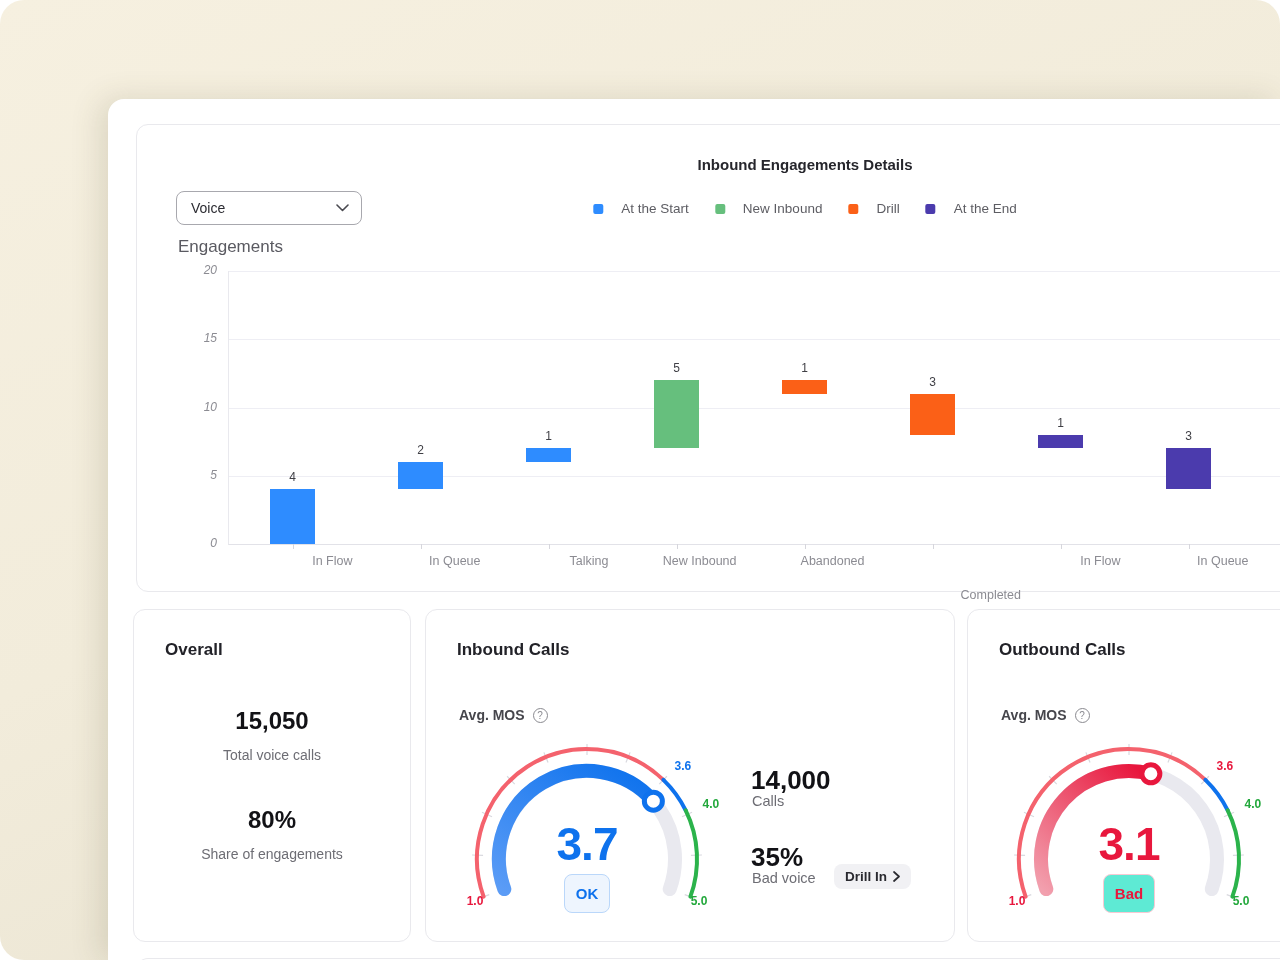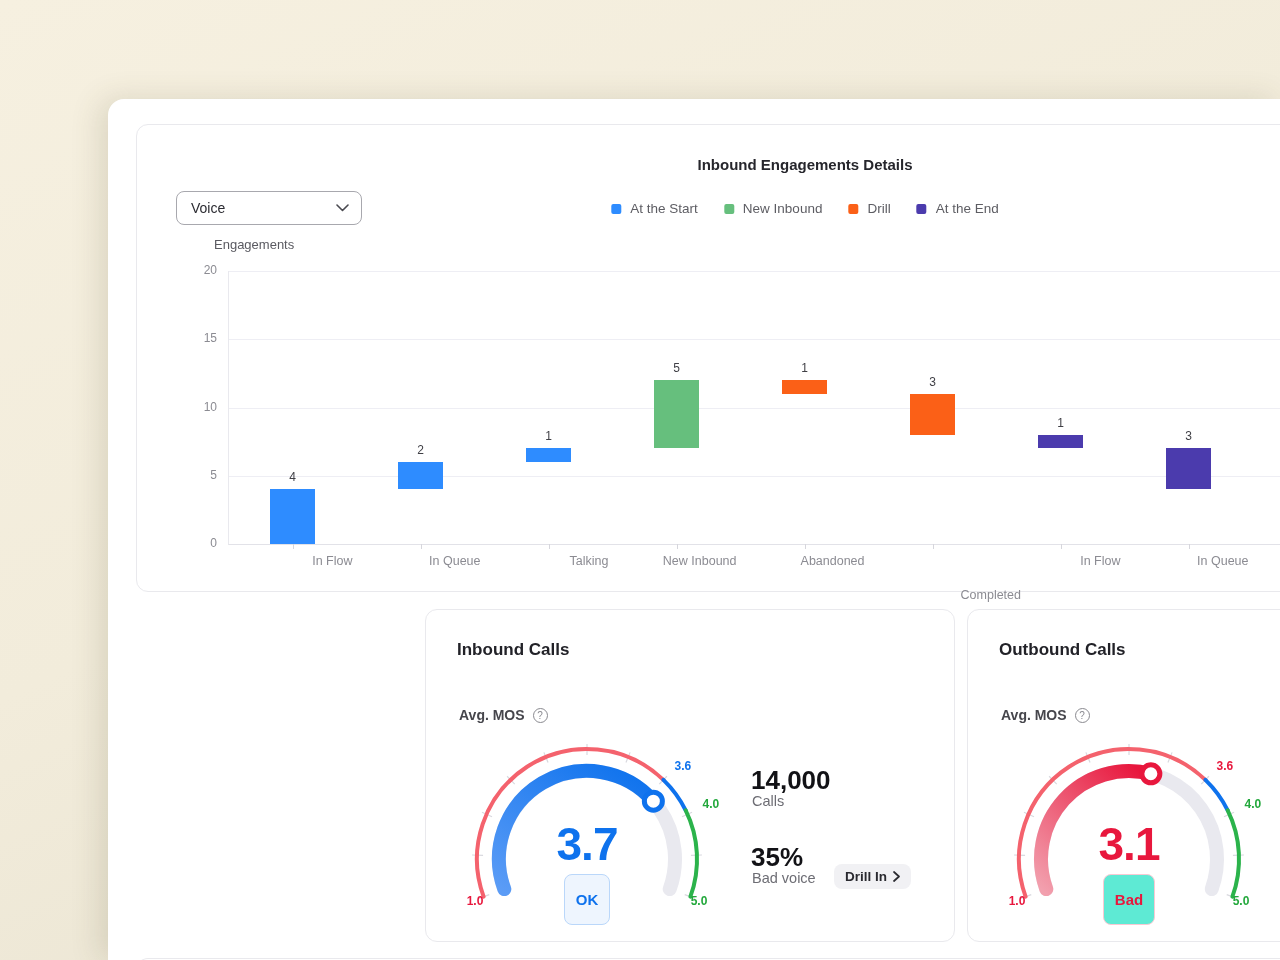--- a/index.html
+++ b/index.html
@@ -1,39 +1,39 @@
 <!DOCTYPE html>
 <html><head>
 <meta charset="utf-8">
 <style>
   html,body{margin:0;padding:0;width:1280px;height:960px;overflow:hidden;
     font-family:"Liberation Sans",sans-serif;}
   .stage{position:absolute;inset:0;
-    background:linear-gradient(155deg,#f6f0e0 0%,#f2ecdb 45%,#e6e0ce 100%);}
+    background:linear-gradient(155deg,#f6f0e0 0%,#f2ecdb 45%,#e6e0ce 100%);border-radius:24px;}
   .window{position:absolute;left:108px;top:99px;width:1172px;height:861px;
     background:#ffffff;border-radius:16px 0 0 0;
     box-shadow:-8px 0 30px rgba(90,78,45,.16);}
   .panel{position:absolute;background:#ffffff;border:1px solid #e9e9ed;border-radius:12px;box-sizing:border-box;}
   
   .chart-card{left:28px;top:25px;width:1190px;height:468px;}
   .chart-title{position:absolute;left:668px;top:31px;transform:translateX(-50%);
     font-size:15px;font-weight:700;color:#26262c;white-space:nowrap;}
   .dropdown{position:absolute;left:39px;top:66px;width:186px;height:34px;
     border:1px solid #a8a8ae;border-radius:8px;background:#fff;box-sizing:border-box;
     display:flex;align-items:center;justify-content:space-between;
     padding:0 12px 0 14px;cursor:pointer;}
   .dropdown .val{font-size:14px;color:#2c2c32;text-align:center;}
   .legend{position:absolute;left:668px;top:76px;transform:translateX(-50%);
     display:flex;gap:26px;white-space:nowrap;}
-  .legend-item{display:flex;align-items:center;gap:9px;cursor:pointer;}
+  .legend-item{display:flex;align-items:center;gap:18px;cursor:pointer;}
   .legend-item .sw{width:10px;height:10px;border-radius:2px;flex:none;}
   .legend-item .lt{font-size:13.5px;color:#5d5d63;}
-  .y-axis-label{position:absolute;left:41px;top:112px;font-size:13px;color:#5a5a61;margin-left:36px;}
+  .y-axis-label{position:absolute;left:41px;top:112px;font-size:17px;color:#5a5a61;}
   .ytick{position:absolute;left:40px;width:40px;text-align:right;
-    font-size:12px;color:#8b8b92;}
+    font-size:12px;color:#8b8b92;font-style:italic;}
   .plot{position:absolute;left:91px;top:146px;width:1099px;height:273px;
     border-left:1px solid #e9e9ee;border-bottom:1px solid #e2e2e8;box-sizing:content-box;}
   .gridline{position:absolute;left:0;width:100%;height:1px;background:#eeeef4;}
   .wbar{position:absolute;border-radius:0;}
   .wval{position:absolute;text-align:center;font-size:12px;color:#3f3f45;}
   .xtick{position:absolute;width:1px;height:5px;top:273px;background:#d6d6dc;}
   .xlabel{position:absolute;top:283px;width:120px;text-align:right;
     font-size:12.5px;color:#8b8b92;}
   
   .card-title{position:absolute;left:31px;top:30px;font-size:17px;font-weight:700;color:#222228;}
@@ -46,21 +46,21 @@
   .mos-row{position:absolute;left:33px;top:97px;display:flex;align-items:center;gap:8px;}
   .mos-label{font-size:14px;font-weight:700;color:#46464c;}
   .info-icon{width:15px;height:15px;border:1.3px solid #8a8a90;border-radius:50%;
     display:flex;align-items:center;justify-content:center;
     font-size:10px;color:#8a8a90;box-sizing:border-box;cursor:pointer;}
   .gauge-svg{position:absolute;left:20px;top:130px;}
   .gauge-value{position:absolute;left:61px;top:207px;width:200px;text-align:center;
     font-size:46px;font-weight:700;letter-spacing:-1px;}
   .gauge-badge-wrap{position:absolute;left:91px;top:264px;width:140px;text-align:center;}
   .gauge-badge{display:inline-block;font-size:15px;font-weight:700;
-    padding:16px 11px;border-radius:8px;border:1px solid;}
+    padding:10px 11px;border-radius:8px;border:1px solid;}
   .stat-value{position:absolute;left:325px;font-size:26px;font-weight:700;color:#121216;margin-top:8px;}
   .stat-label{position:absolute;left:326px;font-size:14.5px;color:#6d6d74;}
   .drill-btn{position:absolute;left:408px;top:254px;height:25px;
     display:flex;align-items:center;gap:6px;padding:0 11px;
     background:#f1f1f4;border-radius:8px;cursor:pointer;
     font-size:13.5px;font-weight:700;color:#2a2a30;}
   .sliver{position:absolute;left:28px;top:859px;width:1190px;height:12px;
     background:#fff;border:1px solid #e9e9ed;border-radius:12px 12px 0 0;box-sizing:border-box;}
 </style>
 </head>
@@ -139,20 +139,27 @@
           <div class="wval" style="left: 809px; top: 144.8px; width: 45px;">1</div>
           <div class="xtick" style="left: 831.5px;"></div>
           <div class="xlabel" style="left: 771.5px;">In Flow</div>
           <div class="wbar" style="left: 937px; top: 177.45px; width: 45px; height: 40.95px; background: rgb(75, 59, 173);"></div>
           <div class="wval" style="left: 937px; top: 158.45px; width: 45px;">3</div>
           <div class="xtick" style="left: 959.5px;"></div>
           <div class="xlabel" style="left: 899.5px;">In Queue</div>
         </div>
     </section>
 
+    <section class="panel overall">
+      <div class="card-title">Overall</div>
+      <div class="metric" style="top:97px"><span class="m-value">15,050</span></div>
+      <div class="metric" style="top:136px"><span class="m-label">Total voice calls</span></div>
+      <div class="metric" style="top:196px"><span class="m-value">80%</span></div>
+      <div class="metric" style="top:235px"><span class="m-label">Share of engagements</span></div>
+    </section>
 
     <section class="panel inbound">
       <div class="card-title">Inbound Calls</div>
       <div class="mos-row">
         <span class="mos-label">Avg. MOS</span>
         <span class="info-icon">?</span>
       </div>
       <svg class="gauge-svg" id="gauge-in" width="300" height="185" viewBox="0 0 300 185">
           <defs>
             <linearGradient id="grad-in" x1="0%" y1="100%" x2="90%" y2="0%">

